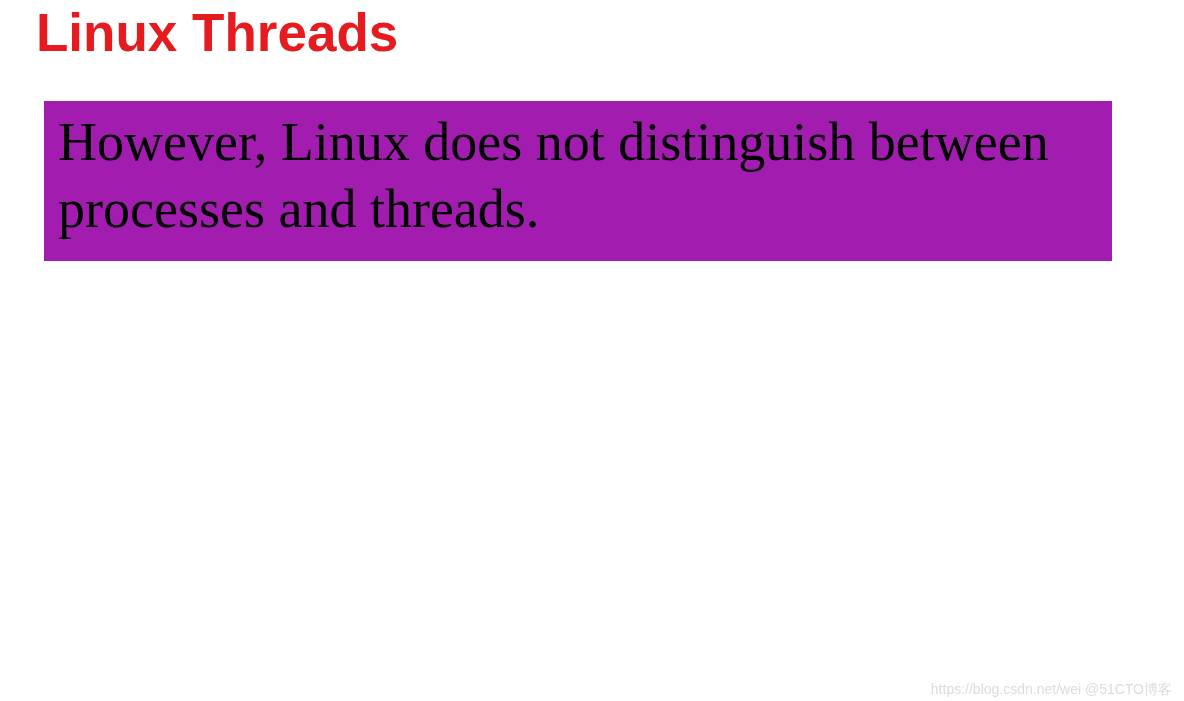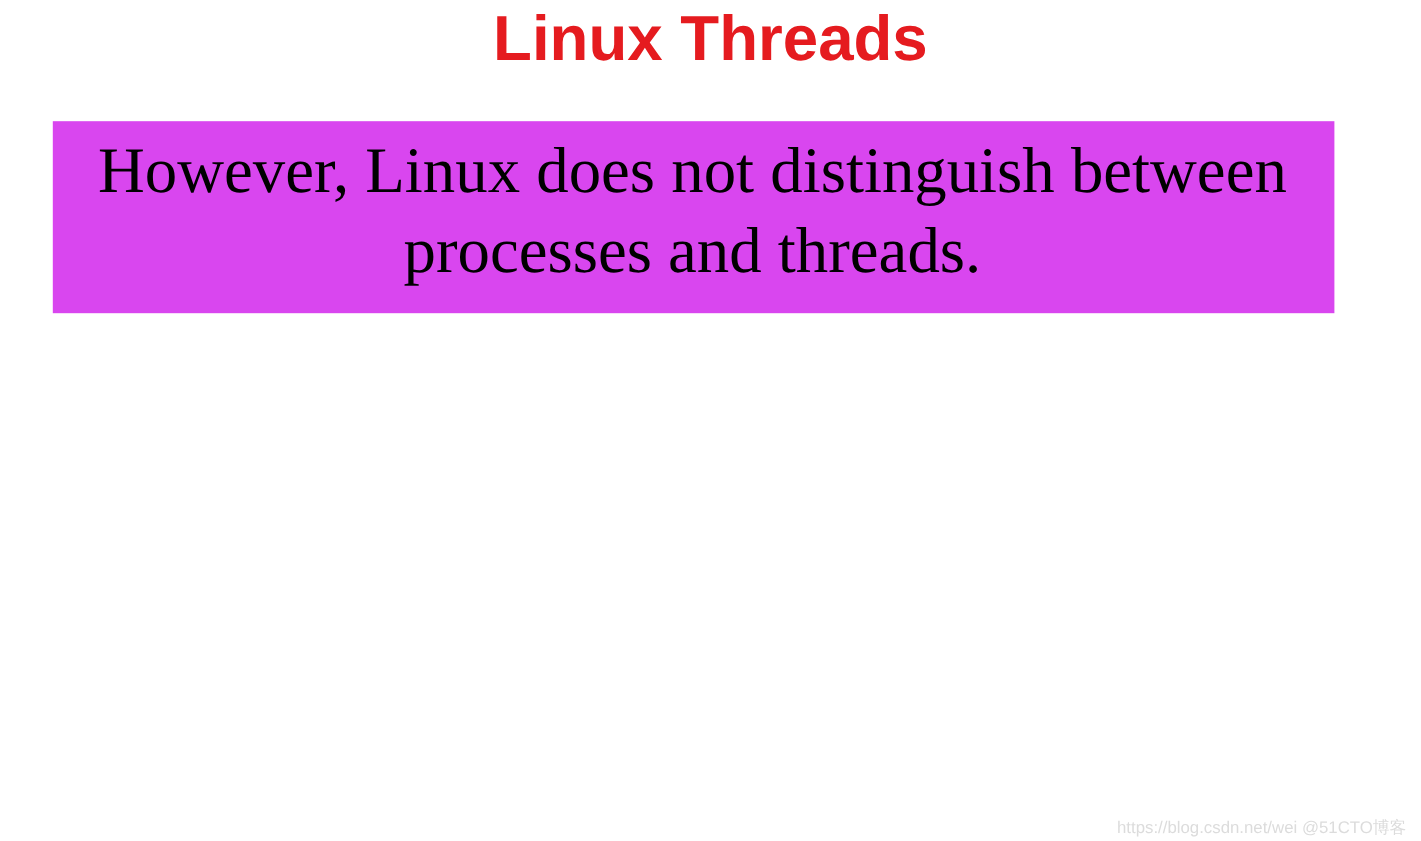--- a/index.html
+++ b/index.html
@@ -1,19 +1,18 @@
 <!DOCTYPE html>
 <html><head>
   <meta charset="utf-8">
   <style>
     * {
       margin: 0;
       padding: 0;
       box-sizing: border-box;
-      text-align: center;
     }
     body {
       width: 1184px;
       height: 701px;
       background: #ffffff;
       font-family: Arial, Helvetica, sans-serif;
       position: relative;
       padding: 0 36px;
     }
     .title {
@@ -42,21 +41,21 @@
       flex-shrink: 0;
     }
     .bullet-text {
       color: #000000;
       font-size: 46px;
       line-height: 1.3;
       font-family: Arial, Helvetica, sans-serif;
       padding-right: 60px;
     }
     .highlight-box {
-      background: #d946ef;
+      background: #a21caf;
       margin-top: -6px;
       margin-left: 8px;
       margin-right: 36px;
       padding: 8px 16px 18px 14px;
     }
     .highlight-text {
       color: #000000;
       font-size: 54px;
       line-height: 1.24;
       font-family: "Palatino Linotype", "Book Antiqua", Palatino, Georgia, serif;

